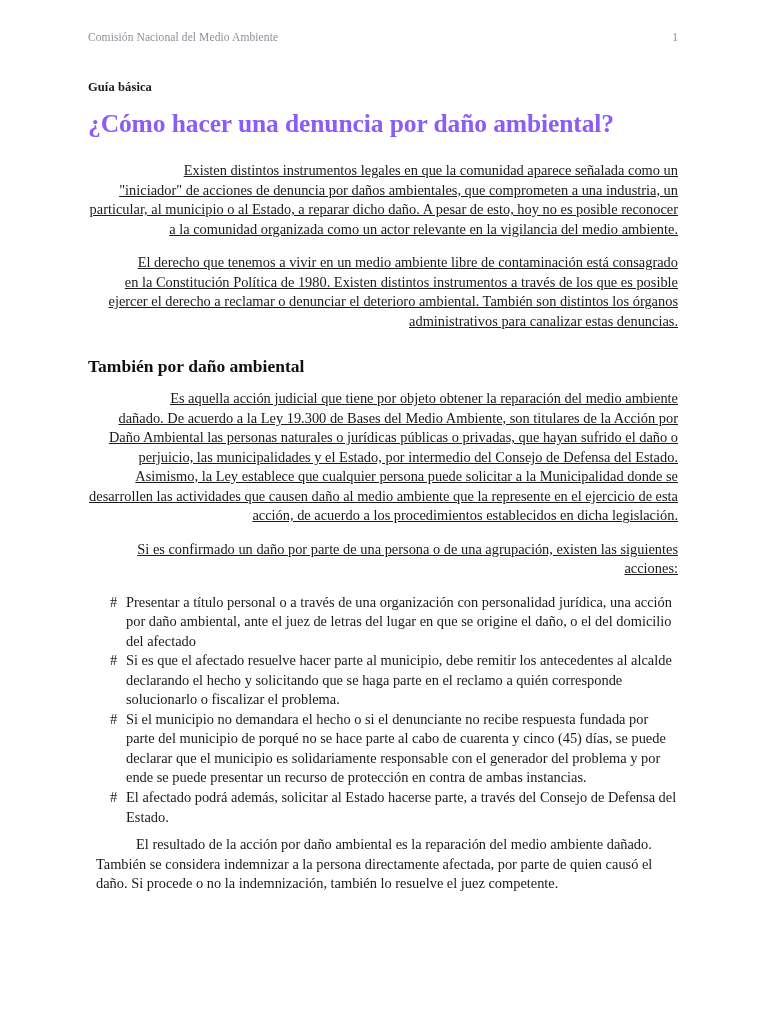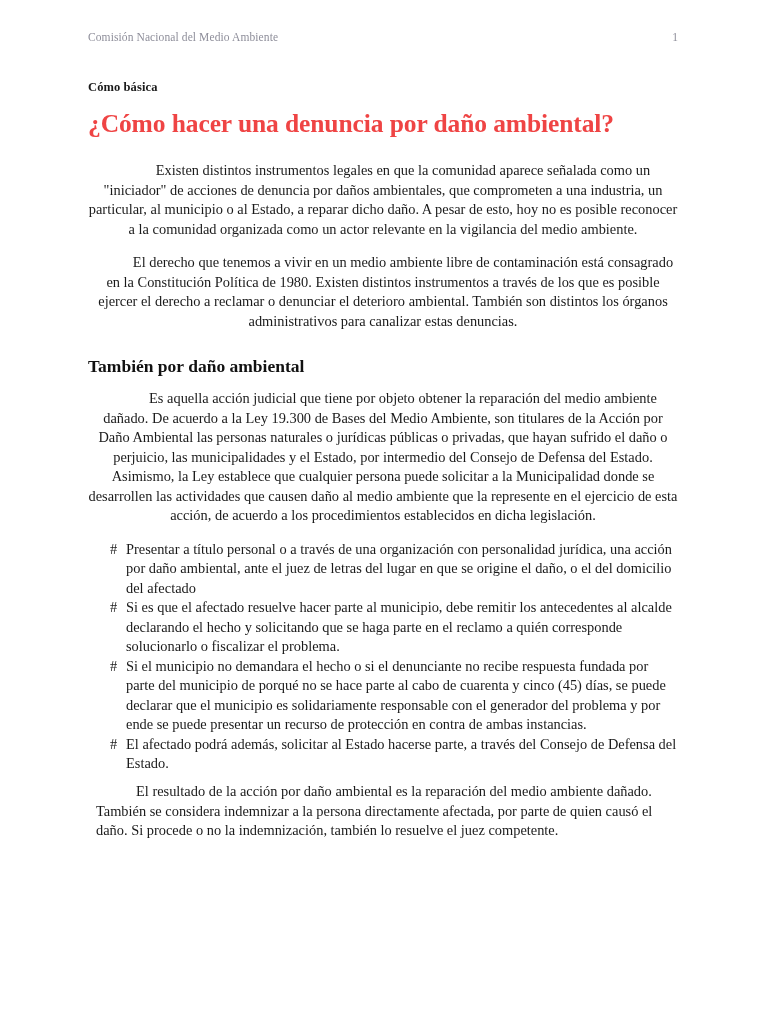--- a/index.html
+++ b/index.html
@@ -51,43 +51,44 @@
     margin-top: 33px;
     line-height: 1.2;
     letter-spacing: 0.1px;
   }
   .doc-title {
     font-weight: bold;
     font-size: 25.5px;
     line-height: 1.18;
     margin-top: 14px;
     letter-spacing: -0.1px;
-    color: #ef4444;
+    color: #8b5cf6;
   }
 
   .subtitle-block {
     margin-top: 17px;
     border-bottom: 1.6px solid #000000;
     padding-bottom: 5px;
   }
   .subtitle {
     font-weight: bold;
     font-style: italic;
     font-size: 16.2px;
     line-height: 1.42;
     color: #15151c;
     letter-spacing: 0px;
   }
 
   
   .body-copy {
     font-size: 14.4px;
     line-height: 1.355;
-    text-align: center;
+    text-align: right;
     margin-top: 22px;
+    text-decoration: underline;
   }
   .body-copy p {
     margin: 0 0 14px 0;
     text-indent: 40px;
   }
 
   .section-heading {
     font-weight: bold;
     font-size: 17.5px;
     line-height: 1.2;
@@ -127,34 +128,35 @@
 </head>
 <body>
 
 <div class="page">
 
   <div class="running-header">
     <span class="header-title">Comisión Nacional del Medio Ambiente</span>
     <span class="page-number">1</span>
   </div>
 
-  <div class="kicker">Cómo básica</div>
+  <div class="kicker">Guía básica</div>
 
   <h1 class="doc-title">¿Cómo hacer una denuncia por daño ambiental?</h1>
 
 
   <div class="body-copy">
     <p>Existen distintos instrumentos legales en que la comunidad aparece señalada como un "iniciador" de acciones de denuncia por daños ambientales, que comprometen a una industria, un particular, al municipio o al Estado, a reparar dicho daño. A pesar de esto, hoy no es posible reconocer a la comunidad organizada como un actor relevante en la vigilancia del medio ambiente.</p>
     <p>El derecho que tenemos a vivir en un medio ambiente libre de contaminación está consagrado en la Constitución Política de 1980. Existen distintos instrumentos a través de los que es posible ejercer el derecho a reclamar o denunciar el deterioro ambiental. También son distintos los órganos administrativos para canalizar estas denuncias.</p>
   </div>
 
   <h2 class="section-heading">También por daño ambiental</h2>
 
   <div class="body-copy" style="margin-top:0;">
     <p>Es aquella acción judicial que tiene por objeto obtener la reparación del medio ambiente dañado. De acuerdo a la Ley 19.300 de Bases del Medio Ambiente, son titulares de la Acción por Daño Ambiental las personas naturales o jurídicas públicas o privadas, que hayan sufrido el daño o perjuicio, las municipalidades y el Estado, por intermedio del Consejo de Defensa del Estado. Asimismo, la Ley establece que cualquier persona puede solicitar a la Municipalidad donde se desarrollen las actividades que causen daño al medio ambiente que la represente en el ejercicio de esta acción, de acuerdo a los procedimientos establecidos en dicha legislación.</p>
+    <p>Si es confirmado un daño por parte de una persona o de una agrupación, existen las siguientes acciones:</p>
   </div>
 
   <ul class="hash-list">
     <li>
       <span class="hash-marker">#</span>
       <span>Presentar a título personal o a través de una organización con personalidad jurídica, una acción por daño ambiental, ante el juez de letras del lugar en que se origine el daño, o el del domicilio del afectado</span>
     </li>
     <li>
       <span class="hash-marker">#</span>
       <span>Si es que el afectado resuelve hacer parte al municipio, debe remitir los antecedentes al alcalde declarando el hecho y solicitando que se haga parte en el reclamo a quién corresponde solucionarlo o fiscalizar el problema.</span>

